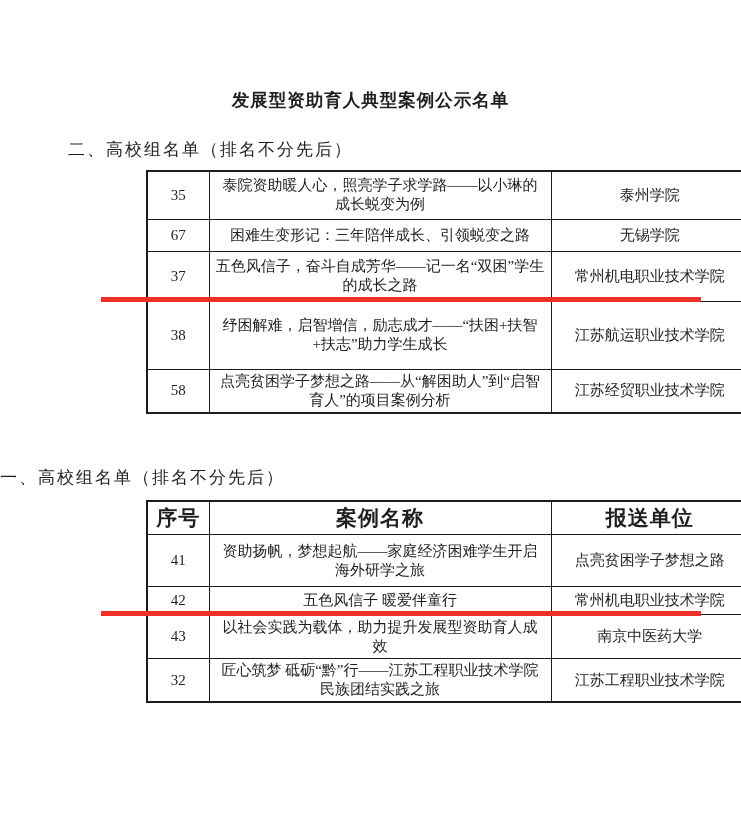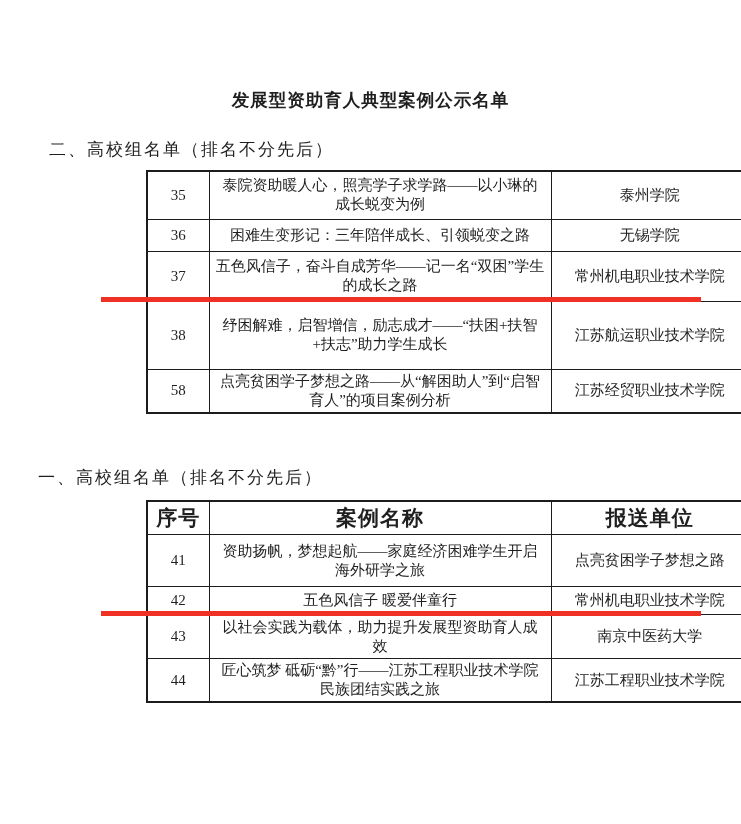--- a/index.html
+++ b/index.html
@@ -20,22 +20,22 @@
     margin:0;
   }
   .doc-title.second{margin-top:52px;}
 
   .group-subtitle{
     font-size:17px;
     line-height:24px;
     letter-spacing:2px;
     margin:26px 0 0 0;
   }
-  .group-subtitle.indent-big{padding-left:49px;}
-  .group-subtitle.indent-small{padding-left:38px;margin-top:52px;}
+  .group-subtitle.indent-big{padding-left:68px;}
+  .group-subtitle.indent-small{margin-top:52px;}
 
   .table-wrap{
     position:relative;
     width:602px;
     margin-left:104px;
     padding-left:42px;
   }
   .table-wrap.first{margin-top:8px;}
   .table-wrap.second{margin-top:10px;}
 
@@ -105,21 +105,21 @@
           <col class="c-case">
           <col class="c-unit">
         </colgroup>
       <tbody>
         <tr>
           <td>35</td>
           <td>泰院资助暖人心，照亮学子求学路——以小琳的成长蜕变为例</td>
           <td>泰州学院</td>
         </tr>
         <tr>
-          <td>36</td>
+          <td>67</td>
           <td>困难生变形记：三年陪伴成长、引领蜕变之路</td>
           <td>无锡学院</td>
         </tr>
         <tr class="highlight">
           <td>37</td>
           <td>五色风信子，奋斗自成芳华——记一名“双困”学生的成长之路</td>
           <td>常州机电职业技术学院</td>
         </tr>
         <tr>
           <td>38</td>
@@ -161,21 +161,21 @@
           <td>42</td>
           <td>五色风信子 暖爱伴童行</td>
           <td>常州机电职业技术学院</td>
         </tr>
         <tr>
           <td>43</td>
           <td>以社会实践为载体，助力提升发展型资助育人成效</td>
           <td>南京中医药大学</td>
         </tr>
         <tr>
-          <td>44</td>
+          <td>32</td>
           <td>匠心筑梦 砥砺“黔”行——江苏工程职业技术学院民族团结实践之旅</td>
           <td>江苏工程职业技术学院</td>
         </tr>
       </tbody>
     </table>
   <div class="red-underline" style="background: rgb(238, 49, 36); top: 111px;"></div>
     </div>
 
 </div>
 

